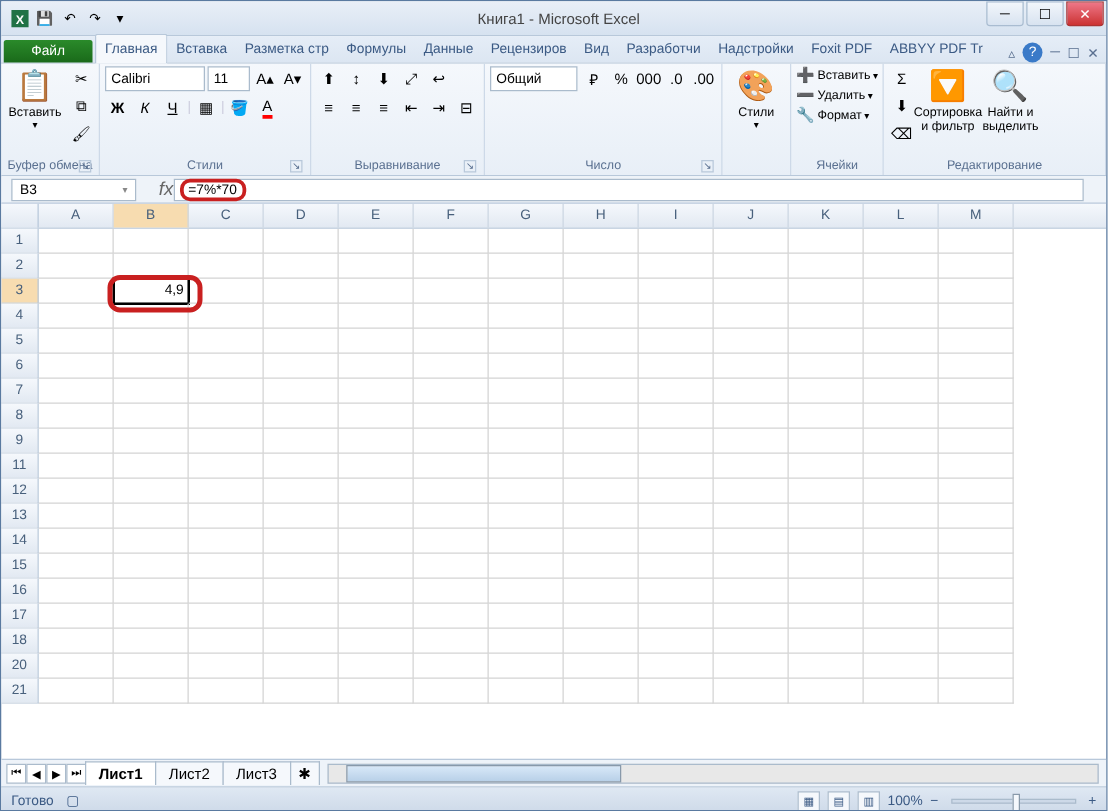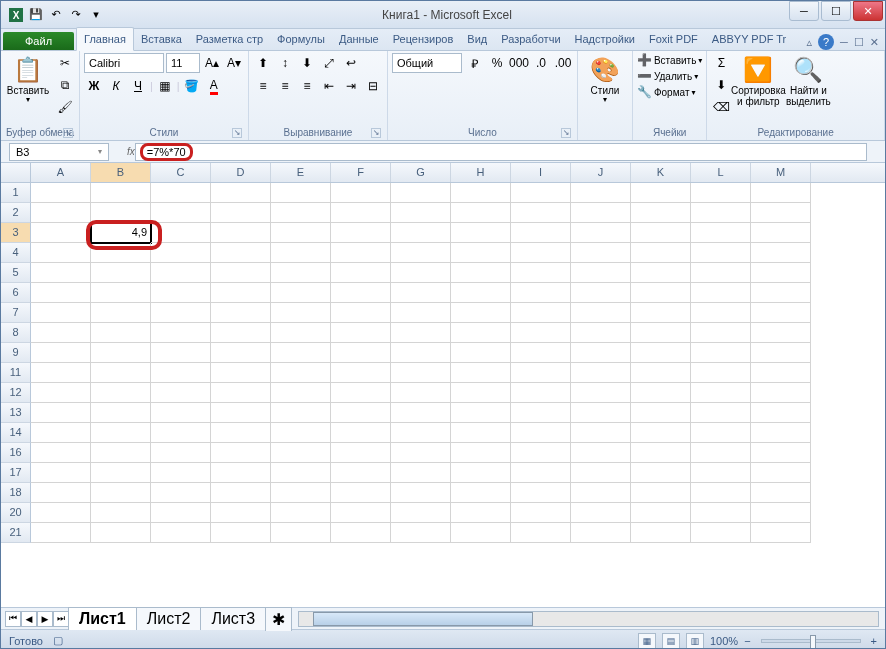--- a/index.html
+++ b/index.html
@@ -24,40 +24,40 @@
 .group-label .launcher { position:absolute; right:2px; bottom:2px; font-size:8px; color:#5a7090; border:1px solid #b8c8da; width:10px; height:10px; line-height:8px; }
 .bigbtn { display:flex; flex-direction:column; align-items:center; justify-content:center; width:46px; padding:4px 2px; font-size:10px; text-align:center; line-height:1.1; }
 .bigbtn .bi { font-size:24px; margin-bottom:2px; }
 .col { display:flex; flex-direction:column; gap:2px; }
 .row { display:flex; gap:2px; align-items:center; }
 .smbtn { width:20px; height:20px; display:flex; align-items:center; justify-content:center; font-size:12px; border:1px solid transparent; }
 .combo { height:20px; border:1px solid #abc; background:#fff; font-size:11px; padding:0 4px; display:flex; align-items:center; }
 .namebox-row { height:22px; display:flex; align-items:center; border-bottom:1px solid #b8c8da; background:#eef3f9; }
 .namebox { width:100px; height:18px; border:1px solid #abc; background:#fff; margin-left:8px; font-size:11px; padding:0 6px; display:flex; align-items:center; justify-content:space-between; }
 .fx-area { display:flex; align-items:center; margin-left:18px; gap:4px; }
-.fx-label { font-style:italic; font-size:10px; color:#666; }
+.fx-label { font-style:italic; font-size:15px; color:#666; }
 .formulabar { flex:1; height:18px; background:#fff; border:1px solid #abc; margin-right:18px; padding:0 4px; font-size:11px; display:flex; align-items:center; }
 .formula-highlight { border:3px solid #c92020; border-radius:8px; padding:0 4px; display:inline-block; background:#fff; }
 .grid-wrap { display:flex; height: 444px; }
 .grid { flex:1; overflow:hidden; position:relative; }
 .colheaders { display:flex; height:20px; background:linear-gradient(to bottom,#f5f8fc,#e2e9f2); border-bottom:1px solid #b8c8da; }
 .corner { width:30px; border-right:1px solid #b8c8da; background:linear-gradient(to bottom,#f5f8fc,#e2e9f2); }
 .ch { width:60px; border-right:1px solid #ccd6e2; text-align:center; font-size:11px; color:#48607c; line-height:19px; }
 .ch.sel { background:#f7dcb0; }
 .rows { }
 .gridrow { display:flex; height:20px; }
 .rh { width:30px; border-right:1px solid #b8c8da; border-bottom:1px solid #ccd6e2; background:linear-gradient(to bottom,#f5f8fc,#e2e9f2); text-align:center; font-size:11px; color:#48607c; line-height:19px; }
 .rh.sel { background:#f7dcb0; }
 .cell { width:60px; border-right:1px solid #d4d4d4; border-bottom:1px solid #d4d4d4; font-size:11px; padding:0 3px; line-height:19px; text-align:right; position:relative; }
 .cell.active { outline:2px solid #000; outline-offset:-1px; }
 .cell-highlight { position:absolute; border:4px solid #c92020; border-radius:10px; pointer-events:none; }
 .sheettabs-row { height:22px; display:flex; align-items:center; background:#eef3f9; border-top:1px solid #b8c8da; }
 .navbtns { display:flex; gap:0; padding-left:4px; }
 .navbtn { width:16px; height:16px; display:flex; align-items:center; justify-content:center; font-size:9px; border:1px solid #abc; background:#fff; }
-.sheettab { padding:2px 10px; font-size:16px; border:1px solid #abc; background:#f5f8fc; border-bottom:none; margin-left:-1px; }
+.sheettab { padding:2px 10px; font-size:12px; border:1px solid #abc; background:#f5f8fc; border-bottom:none; margin-left:-1px; }
 .sheettab.active { background:#fff; font-weight:bold; }
 .hscroll { flex:1; margin:0 6px; height:16px; background:#e8e8e8; border:1px solid #abc; position:relative; }
 .hscroll .thumb { position:absolute; left:14px; top:0; bottom:0; width:220px; background:linear-gradient(to bottom,#d8e8f8,#b8d0e8); border:1px solid #89a; }
 .statusbar { height:22px; background:linear-gradient(to bottom,#dfe8f3,#cdd9e8); display:flex; align-items:center; padding:0 8px; font-size:11px; color:#3b5a84; border-top:1px solid #b8c8da; }
 .status-right { margin-left:auto; display:flex; align-items:center; gap:6px; }
 .viewbtn { width:18px; height:16px; border:1px solid #abc; background:#f5f8fc; display:flex; align-items:center; justify-content:center; font-size:9px; }
 .zoomslider { width:100px; height:4px; background:#cdd9e8; border:1px solid #abc; position:relative; margin:0 4px; }
 .zoomslider .thumb { position:absolute; left:48px; top:-5px; width:6px; height:14px; background:#f5f8fc; border:1px solid #89a; }
 svg { display:block; }
 </style>
@@ -476,20 +476,36 @@
           <div class="cell"></div>
           <div class="cell"></div>
           <div class="cell"></div>
           <div class="cell"></div>
           <div class="cell"></div>
           <div class="cell"></div>
           <div class="cell"></div>
           <div class="cell"></div>
         </div>
         <div class="gridrow">
+          <div class="rh">15</div>
+          <div class="cell"></div>
+          <div class="cell"></div>
+          <div class="cell"></div>
+          <div class="cell"></div>
+          <div class="cell"></div>
+          <div class="cell"></div>
+          <div class="cell"></div>
+          <div class="cell"></div>
+          <div class="cell"></div>
+          <div class="cell"></div>
+          <div class="cell"></div>
+          <div class="cell"></div>
+          <div class="cell"></div>
+        </div>
+        <div class="gridrow">
           <div class="rh">16</div>
           <div class="cell"></div>
           <div class="cell"></div>
           <div class="cell"></div>
           <div class="cell"></div>
           <div class="cell"></div>
           <div class="cell"></div>
           <div class="cell"></div>
           <div class="cell"></div>
           <div class="cell"></div>

